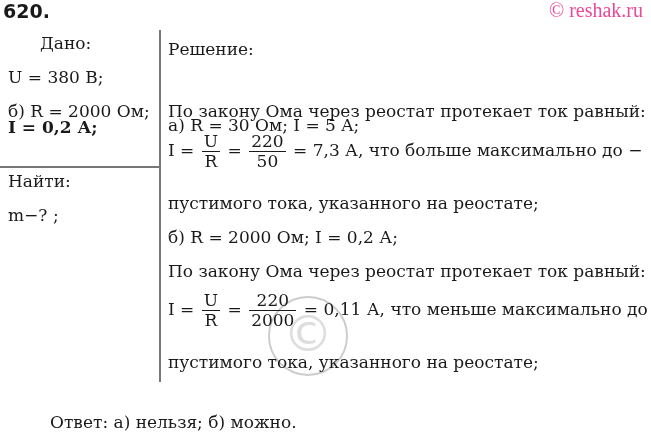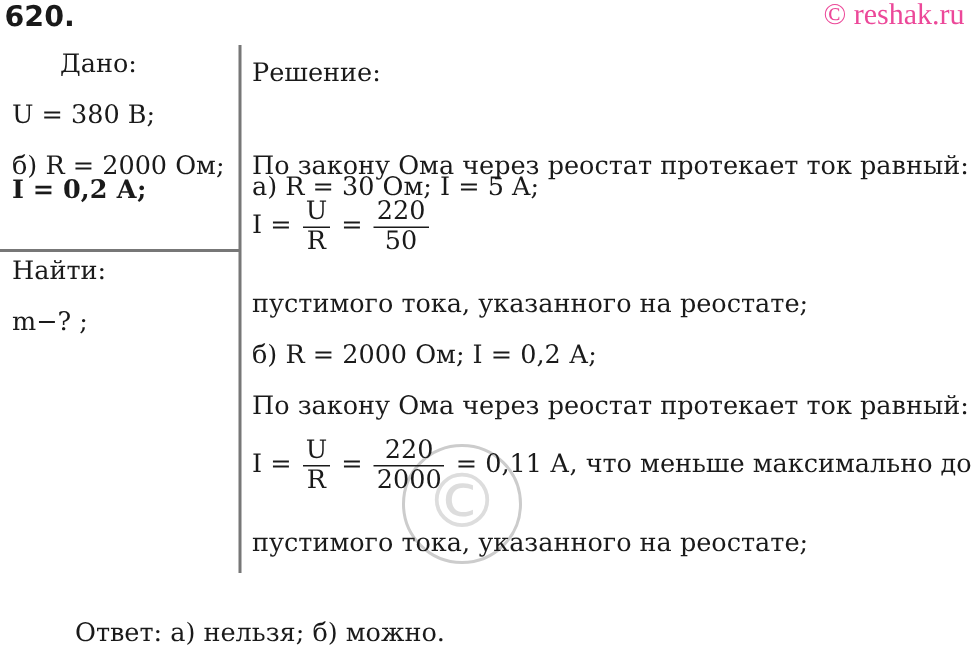--- a/index.html
+++ b/index.html
@@ -36,20 +36,21 @@
 <div class="abs t" style="left:8px;top:205px;">m−? ;</div>
 
 <div class="abs t" style="left:168px;top:39px;">Решение:</div>
 <div class="abs t" style="left:168px;top:67px;margin-top:48px;">а) R = 30 Ом; I = 5 A;</div>
 <div class="abs t" style="left:168px;top:101px;">По закону Ома через реостат протекает ток равный:</div>
 <div class="abs t" style="left:168px;top:132px;">
   <span>I =</span>
   <span class="frac"><span class="top">U</span><span>R</span></span>
   =
   <span class="frac"><span class="top">220</span><span>50</span></span>
+  <span>= 7,3 А, что больше максимально до −</span>
 </div>
 <div class="abs t" style="left:168px;top:193px;">пустимого тока, указанного на реостате;</div>
 
 <div class="abs t" style="left:168px;top:227px;">б) R = 2000 Ом; I = 0,2 А;</div>
 <div class="abs t" style="left:168px;top:261px;">По закону Ома через реостат протекает ток равный:</div>
 <div class="abs t" style="left:168px;top:291px;">
   <span>I =</span>
   <span class="frac"><span class="top">U</span><span>R</span></span>
   =
   <span class="frac"><span class="top">220</span><span>2000</span></span>

